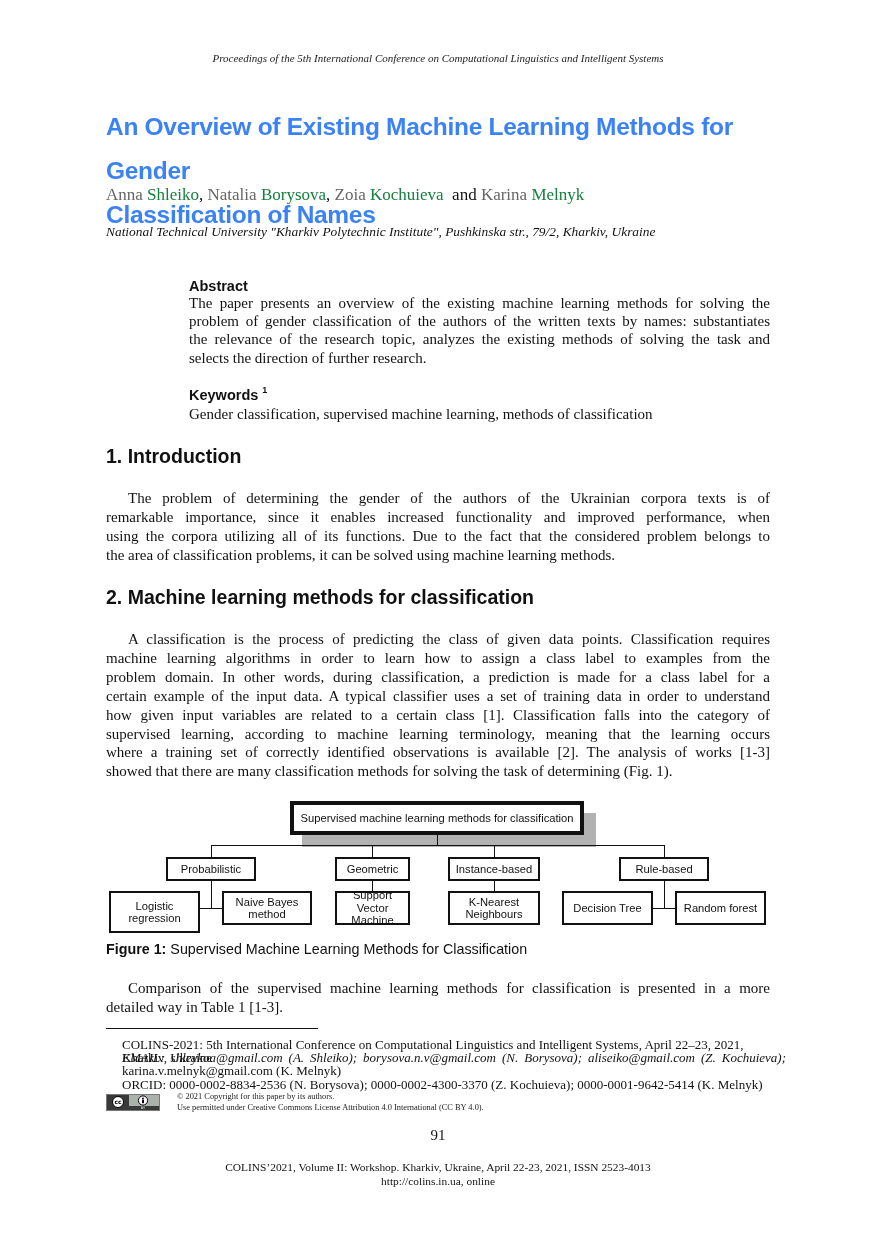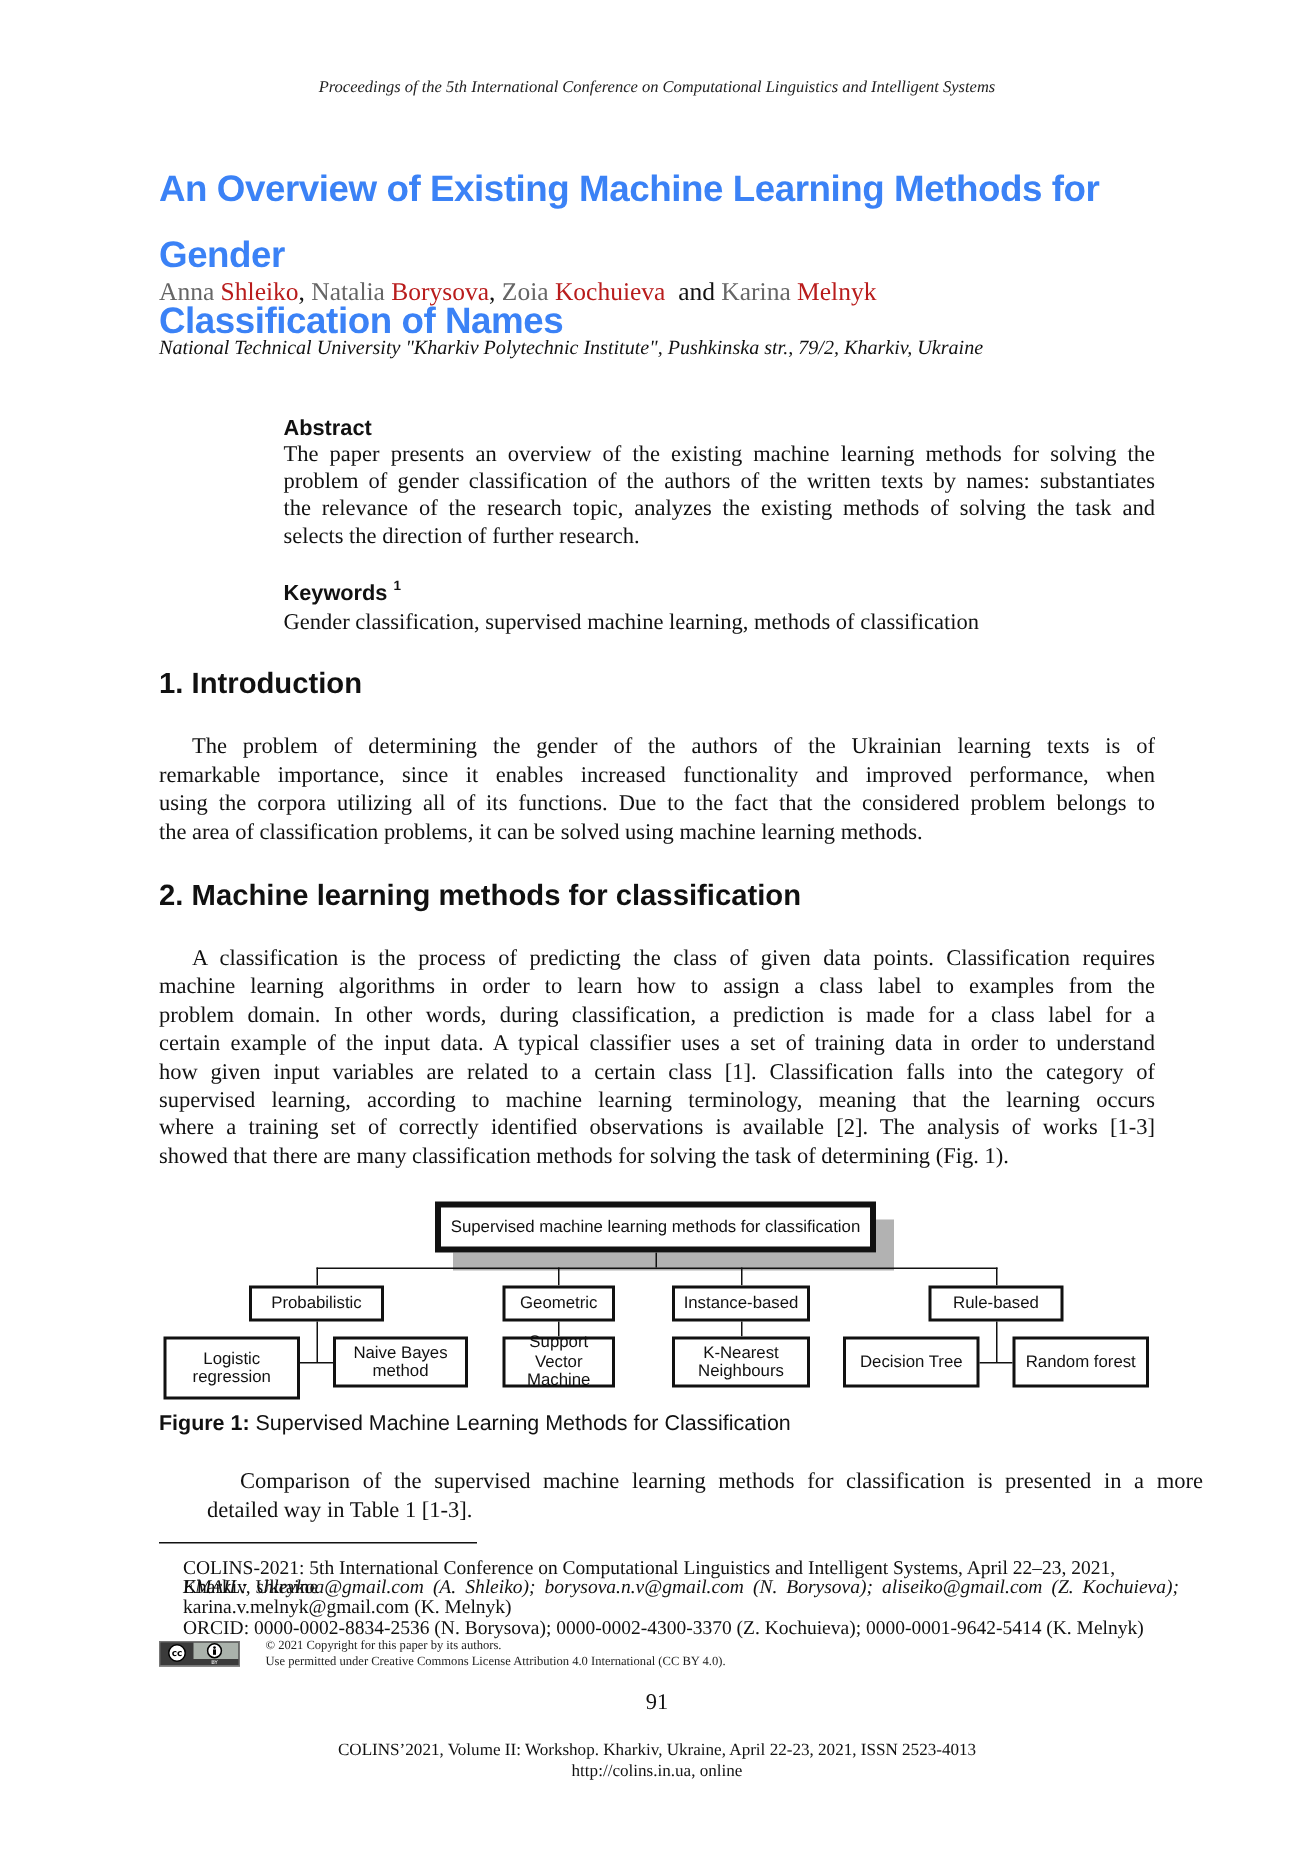--- a/index.html
+++ b/index.html
@@ -5,21 +5,21 @@
   html, body { margin: 0; padding: 0; background: #ffffff; }
   body { width: 876px; height: 1240px; position: relative; overflow: hidden; color: #111; }
   .serif { font-family: "Liberation Serif", "DejaVu Serif", serif; }
   .sans { font-family: "Liberation Sans", "DejaVu Sans", sans-serif; }
   .abs { position: absolute; }
 
   .running-header { left: 0; width: 876px; top: 52px; text-align: center; font-style: italic; font-size: 11px; color: #222; }
   .title { left: 106px; top: 105px; width: 680px; font-size: 24.5px; font-weight: bold; line-height: 44px; letter-spacing: -0.3px; color: #3b82f6; }
   .authors { left: 106px; top: 185px; font-size: 17px; }
   .authors .fn { color: #666; }
-  .authors .ln { color: #b91c1c; }
+  .authors .ln { color: #15803d; }
   .affil { left: 106px; top: 224px; font-size: 13.4px; font-style: italic; }
 
   .abstract-block { left: 189px; width: 581px; }
   .block-head { font-weight: bold; font-size: 14.5px; }
   .block-text { font-size: 15px; line-height: 18.2px; text-align: justify; }
   .sup { font-size: 9px; vertical-align: super; position: relative; top: -1px; }
 
   .section-head { left: 106px; font-size: 19.5px; font-weight: bold; }
   .para { left: 106px; width: 664px; font-size: 15px; line-height: 18.9px; text-align: justify; }
   .para .indent { display: inline-block; width: 22px; }
@@ -67,21 +67,21 @@
   </div>
 </div>
 
 <div class="abs abstract-block" style="top:386px;">
   <div class="sans block-head"><span>Keywords</span> <span class="sup">1</span></div>
   <div class="serif block-text" style="margin-top:2px;">Gender classification, supervised machine learning, methods of classification</div>
 </div>
 
 <div class="abs sans section-head" style="top:445px;">1.  Introduction</div>
 <div class="abs serif para" style="top:489px;">
-  <div style="text-align-last:justify"><span class="indent"></span><span>The problem of determining the gender of the authors of the Ukrainian learning texts is of</span></div>
+  <div style="text-align-last:justify"><span class="indent"></span><span>The problem of determining the gender of the authors of the Ukrainian corpora texts is of</span></div>
   <div style="text-align-last:justify">remarkable importance, since it enables increased functionality and improved performance, when</div>
   <div style="text-align-last:justify">using the corpora utilizing all of its functions. Due to the fact that the considered problem belongs to</div>
   <div>the area of classification problems, it can be solved using machine learning methods.</div>
 </div>
 
 <div class="abs sans section-head" style="top:586px;">2.  Machine learning methods for classification</div>
 <div class="abs serif para" style="top:630px;">
   <div style="text-align-last:justify"><span class="indent"></span><span>A classification is the process of predicting the class of given data points. Classification requires</span></div>
   <div style="text-align-last:justify">machine learning algorithms in order to learn how to assign a class label to examples from the</div>
   <div style="text-align-last:justify">problem domain. In other words, during classification, a prediction is made for a class label for a</div>
@@ -135,21 +135,21 @@
   <div class="node" style="left:448px; top:891px; width:92px; height:34px; flex-direction:column;">
     <span>K-Nearest</span>
     <span>Neighbours</span>
   </div>
   <div class="node" style="left:562px; top:891px; width:91px; height:34px;">Decision Tree</div>
   <div class="node" style="left:675px; top:891px; width:91px; height:34px;">Random forest</div>
 </div>
 
 <div class="abs sans caption"><b>Figure 1:</b><span> Supervised Machine Learning Methods for Classification</span></div>
 
-<div class="abs serif para" style="top:979px;margin-left:32px;">
+<div class="abs serif para" style="top:979px;">
   <div style="text-align-last:justify"><span class="indent"></span><span>Comparison of the supervised machine learning methods for classification is presented in a more</span></div>
   <div>detailed way in Table 1 [1-3].</div>
 </div>
 
 <div class="abs fn-rule"></div>
 <div class="abs serif footnote" style="top:1038px;">COLINS-2021: 5th International Conference on Computational Linguistics and Intelligent Systems, April 22–23, 2021, Kharkiv, Ukraine</div>
 <div class="abs serif footnote just-line" style="top:1051px;font-style:italic;">EMAIL: shleykoa@gmail.com (A. Shleiko); borysova.n.v@gmail.com (N. Borysova); aliseiko@gmail.com (Z. Kochuieva);</div>
 <div class="abs serif footnote" style="top:1064px;">karina.v.melnyk@gmail.com (K. Melnyk)</div>
 <div class="abs serif footnote" style="top:1078px;">ORCID: 0000-0002-8834-2536 (N. Borysova); 0000-0002-4300-3370 (Z. Kochuieva); 0000-0001-9642-5414 (K. Melnyk)</div>
 

